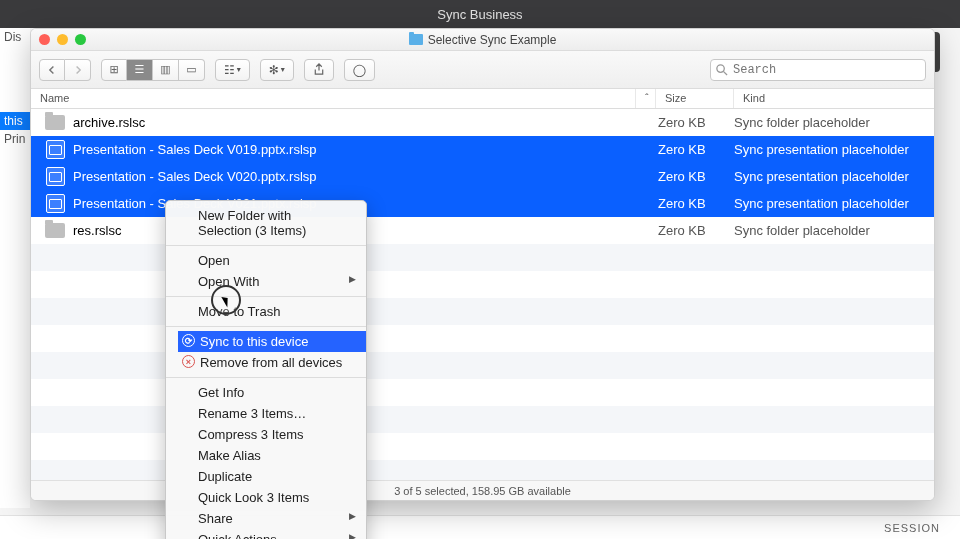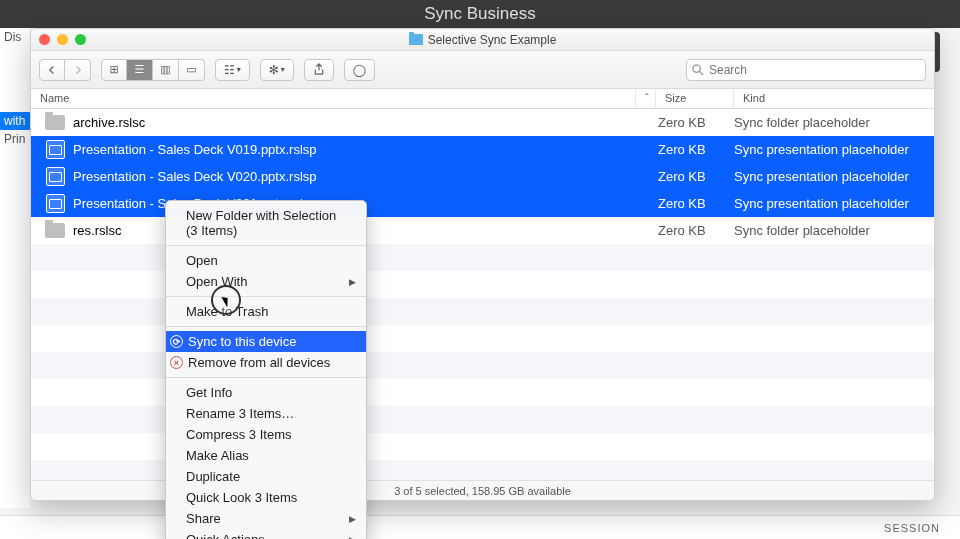--- a/index.html
+++ b/index.html
@@ -1,18 +1,18 @@
 <!DOCTYPE html>
 <html><head>
 <meta charset="utf-8">
 <style>
 * { margin: 0; padding: 0; box-sizing: border-box; font-family: -apple-system, "Helvetica Neue", Arial, sans-serif; }
 html, body { width: 960px; height: 539px; background: #f5f5f5; overflow: hidden; }
 
-.bg-topbar { height: 28px; background: #3a3a3c; color: #e0e0e0; display: flex; align-items: center; justify-content: center; font-size: 17px; font-weight: 500; }
+.bg-topbar { height: 28px; background: #3a3a3c; color: #e0e0e0; display: flex; align-items: center; justify-content: center; font-size: 13px; font-weight: 500; }
 .bg-left { position: absolute; left: 0; top: 28px; width: 30px; height: 480px; background: #fff; font-size: 12px; color: #555; }
 .bg-left div { padding: 2px 4px; overflow: hidden; white-space: nowrap; }
 .bg-left .hl { background: #0a7cff; color: #fff; }
 .bg-footer { position: absolute; bottom: 0; height: 24px; width: 960px; background: #fff; border-top: 1px solid #e2e2e2; display: flex; align-items: center; justify-content: flex-end; font-size: 11px; color: #666; letter-spacing: 1px; padding-right: 20px; }
 .bg-icon-tr { position: absolute; top: 32px; right: 20px; width: 40px; height: 40px; background: #404040; border-radius: 4px; }
 
 .finder { position: absolute; left: 30px; top: 28px; width: 905px; height: 473px; background: #fff; border: 1px solid #d0d0d0; border-radius: 6px; box-shadow: 0 10px 30px rgba(0,0,0,0.25); overflow: hidden; display: flex; flex-direction: column; }
 .titlebar { height: 22px; background: linear-gradient(#f9f9f9,#ededed); border-bottom: 1px solid #dcdcdc; display: flex; align-items: center; position: relative; font-size: 12px; color: #444; }
 .traffic { display: flex; gap: 7px; margin-left: 8px; }
 .tl { width: 11px; height: 11px; border-radius: 50%; }
@@ -25,21 +25,21 @@
 .nav-btns { display: flex; }
 .nav-btn { width: 26px; height: 22px; background: linear-gradient(#fff,#f3f3f3); border: 1px solid #c8c8c8; display: flex; align-items: center; justify-content: center; font-size: 13px; color: #666; }
 .nav-btn:first-child { border-radius: 4px 0 0 4px; }
 .nav-btn:last-child { border-radius: 0 4px 4px 0; border-left: none; }
 .seg { display: flex; }
 .seg-btn { width: 26px; height: 22px; background: linear-gradient(#fff,#f3f3f3); border: 1px solid #c8c8c8; border-left: none; display: flex; align-items: center; justify-content: center; font-size: 11px; color: #666; }
 .seg .seg-btn:first-child { border-left: 1px solid #c8c8c8; border-radius: 4px 0 0 4px; }
 .seg .seg-btn:last-child { border-radius: 0 4px 4px 0; }
 .seg-btn.active { background: #8a8a8a; color: #fff; }
 .tb-btn { height: 22px; padding: 0 8px; background: linear-gradient(#fff,#f3f3f3); border: 1px solid #c8c8c8; border-radius: 4px; display: flex; align-items: center; justify-content: center; font-size: 12px; color: #555; gap: 2px; }
-.search { margin-left: auto; width: 240px; height: 22px; border: 1px solid #c8c8c8; border-radius: 4px; background: #fff; font-size: 12px; padding: 0 6px 0 22px; color: #888; }
+.search { margin-left: auto; width: 216px; height: 22px; border: 1px solid #c8c8c8; border-radius: 4px; background: #fff; font-size: 12px; padding: 0 6px 0 22px; color: #888; font-family: Liberation Mono, monospace; }
 .search-wrap { position: relative; margin-left: auto; }
 .search-wrap .mag { position: absolute; left: 5px; top: 4px; width: 13px; height: 13px; color: #999; }
 
 .col-head { height: 20px; display: flex; font-size: 11px; color: #555; border-bottom: 1px solid #dcdcdc; background: #fff; }
 .col-head div { padding: 3px 9px; border-right: 1px solid #e8e8e8; }
 .c-name { flex: 1; }
 .c-sort { width: 20px; text-align: center; }
 .c-size { width: 78px; }
 .c-kind { width: 200px; border-right: none !important; padding-right: 12px !important; }
 
@@ -55,21 +55,21 @@
 .pres-file::after { content: ''; width: 11px; height: 8px; border: 1px solid #e0b040; border-radius: 1px; }
 .row.sel .pres-file::after { border-color: #fff; }
 .r-name { flex: 1; white-space: nowrap; overflow: hidden; }
 .r-size { width: 78px; text-align: left; padding-left: 2px; color: #555; }
 .r-kind { width: 200px; color: #555; white-space: nowrap; overflow: hidden; padding-right: 8px; }
 .row.sel .r-size, .row.sel .r-kind { color: #fff; }
 
 .status { height: 20px; border-top: 1px solid #e0e0e0; background: #f7f7f7; font-size: 11px; color: #555; display: flex; align-items: center; justify-content: center; }
 
 .ctx { position: absolute; left: 165px; top: 200px; width: 202px; background: rgba(248,248,248,0.98); border: 1px solid #c8c8c8; border-radius: 5px; box-shadow: 0 6px 20px rgba(0,0,0,0.25); padding: 4px 0; font-size: 13px; }
-.ctx-item { padding: 3px 18px 3px 20px; display: flex; align-items: center; color: #222; position: relative; }
+.ctx-item { padding: 3px 18px 3px 20px; display: flex; color: #222; position: relative; margin-left: 12px; }
 .ctx-item.hl { background: #2563ff; color: #fff; }
 .ctx-sep { height: 1px; background: #dcdcdc; margin: 4px 0; }
 .ctx-sub::after { content: '▶'; position: absolute; right: 10px; font-size: 9px; color: #555; }
 .ctx-ic { width: 13px; height: 13px; margin-right: 5px; margin-left: -16px; border-radius: 50%; display: flex; align-items: center; justify-content: center; font-size: 9px; font-weight: bold; }
 .ic-sync { border: 1.5px solid #555; color: #555; }
 .ctx-item.hl .ic-sync { border-color: #fff; color: #fff; }
 .ic-rm { border: 1.5px solid #d9534f; color: #d9534f; }
 
 .cursor { position: absolute; left: 211px; top: 285px; width: 30px; height: 30px; border: 2px solid #333; border-radius: 50%; background: rgba(255,255,255,0.2); pointer-events: none; z-index: 100; }
 .cursor::after { content: ''; position: absolute; left: 11px; top: 8px; width: 0; height: 0; border-left: 5px solid #000; border-top: 4px solid transparent; border-bottom: 8px solid transparent; transform: rotate(-30deg); }
@@ -81,21 +81,21 @@
 
 <div class="bg-topbar">
   <span>Sync Business</span>
 </div>
 <div class="bg-left" id="bg-left">
     <div>Dis</div>
     <div></div>
     <div></div>
     <div></div>
     <div></div>
-    <div class="hl" style="margin-top: 50px;">with</div>
+    <div class="hl" style="margin-top: 50px;">this</div>
     <div>Prin</div>
   </div>
 <div class="bg-icon-tr"></div>
 <div class="bg-footer">
   <span>SESSION</span>
 </div>
 
 <div class="finder">
 
   <div class="titlebar">
@@ -216,21 +216,21 @@
     </div>
     <div class="ctx-sep"></div>
     <div class="ctx-item">
       <span>Open</span>
     </div>
     <div class="ctx-item ctx-sub">
       <span>Open With</span>
     </div>
     <div class="ctx-sep"></div>
     <div class="ctx-item">
-      <span>Make to Trash</span>
+      <span>Move to Trash</span>
     </div>
     <div class="ctx-sep"></div>
     <div class="ctx-item hl">
       <span class="ctx-ic ic-sync">⟳</span>
       <span>Sync to this device</span>
     </div>
     <div class="ctx-item">
       <span class="ctx-ic ic-rm">×</span>
       <span>Remove from all devices</span>
     </div>

